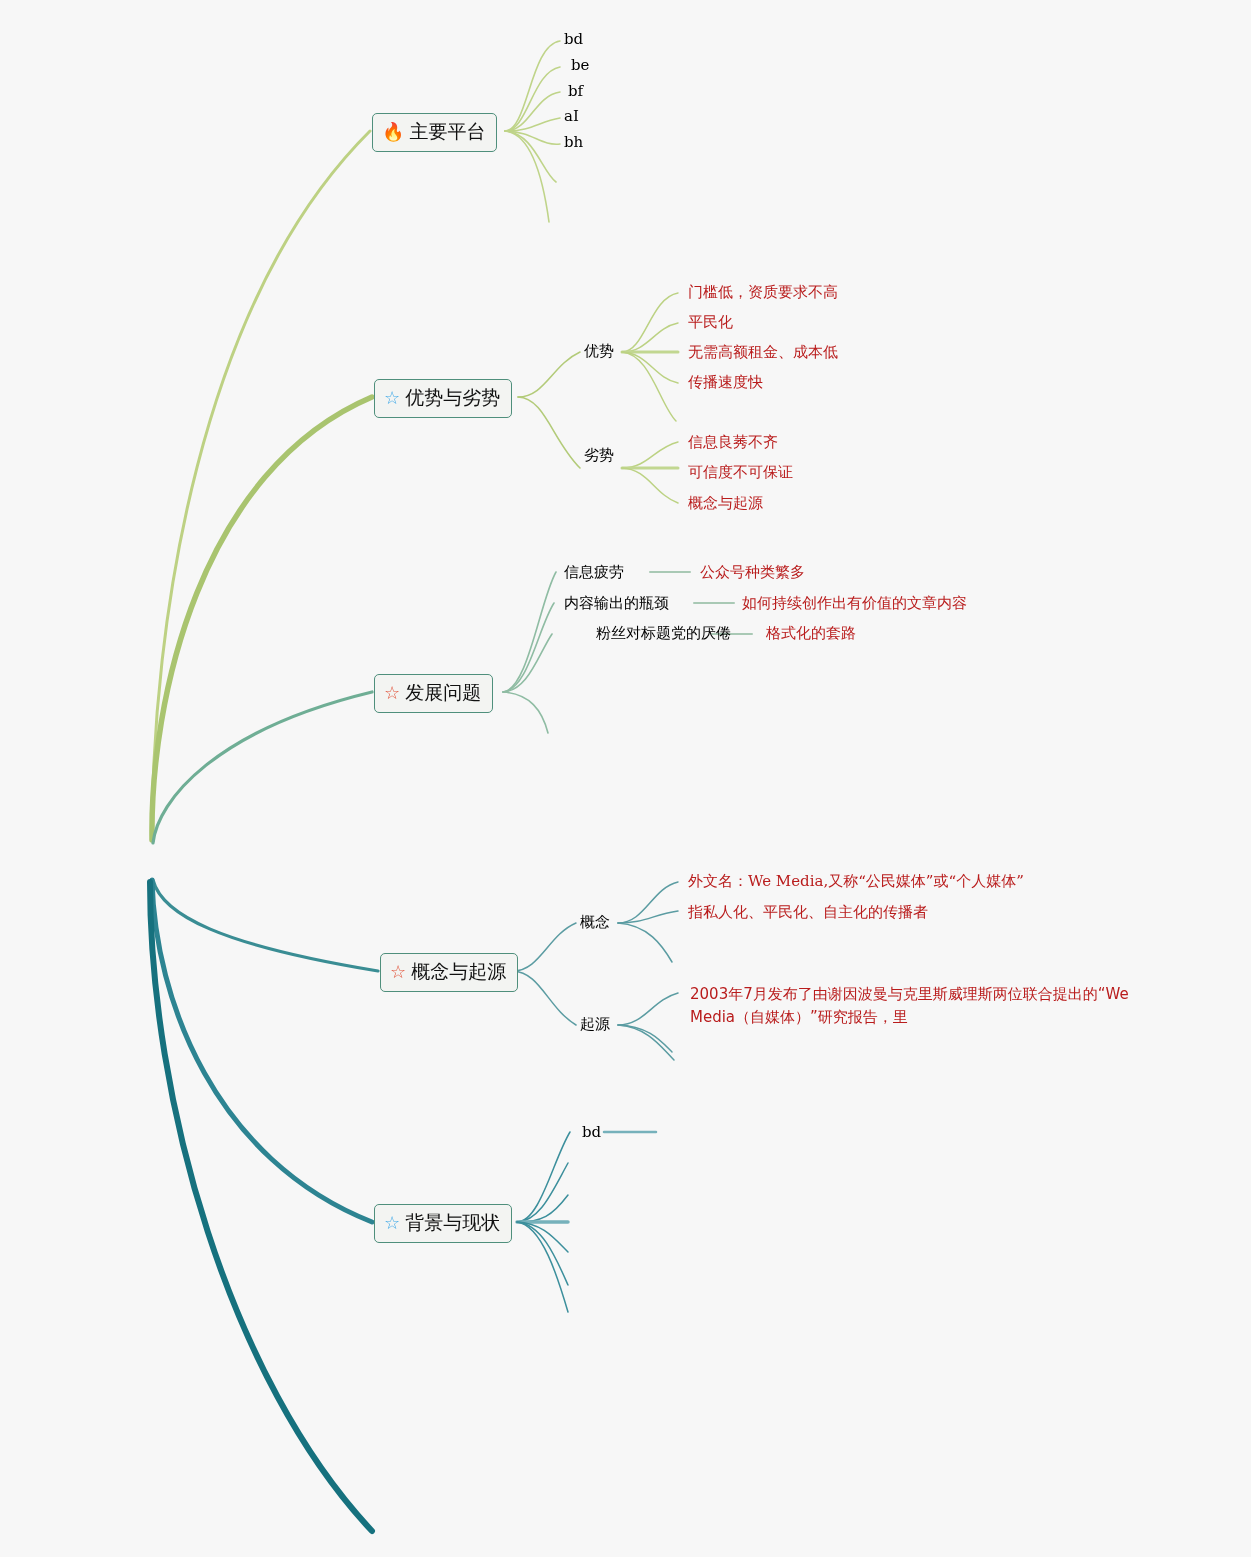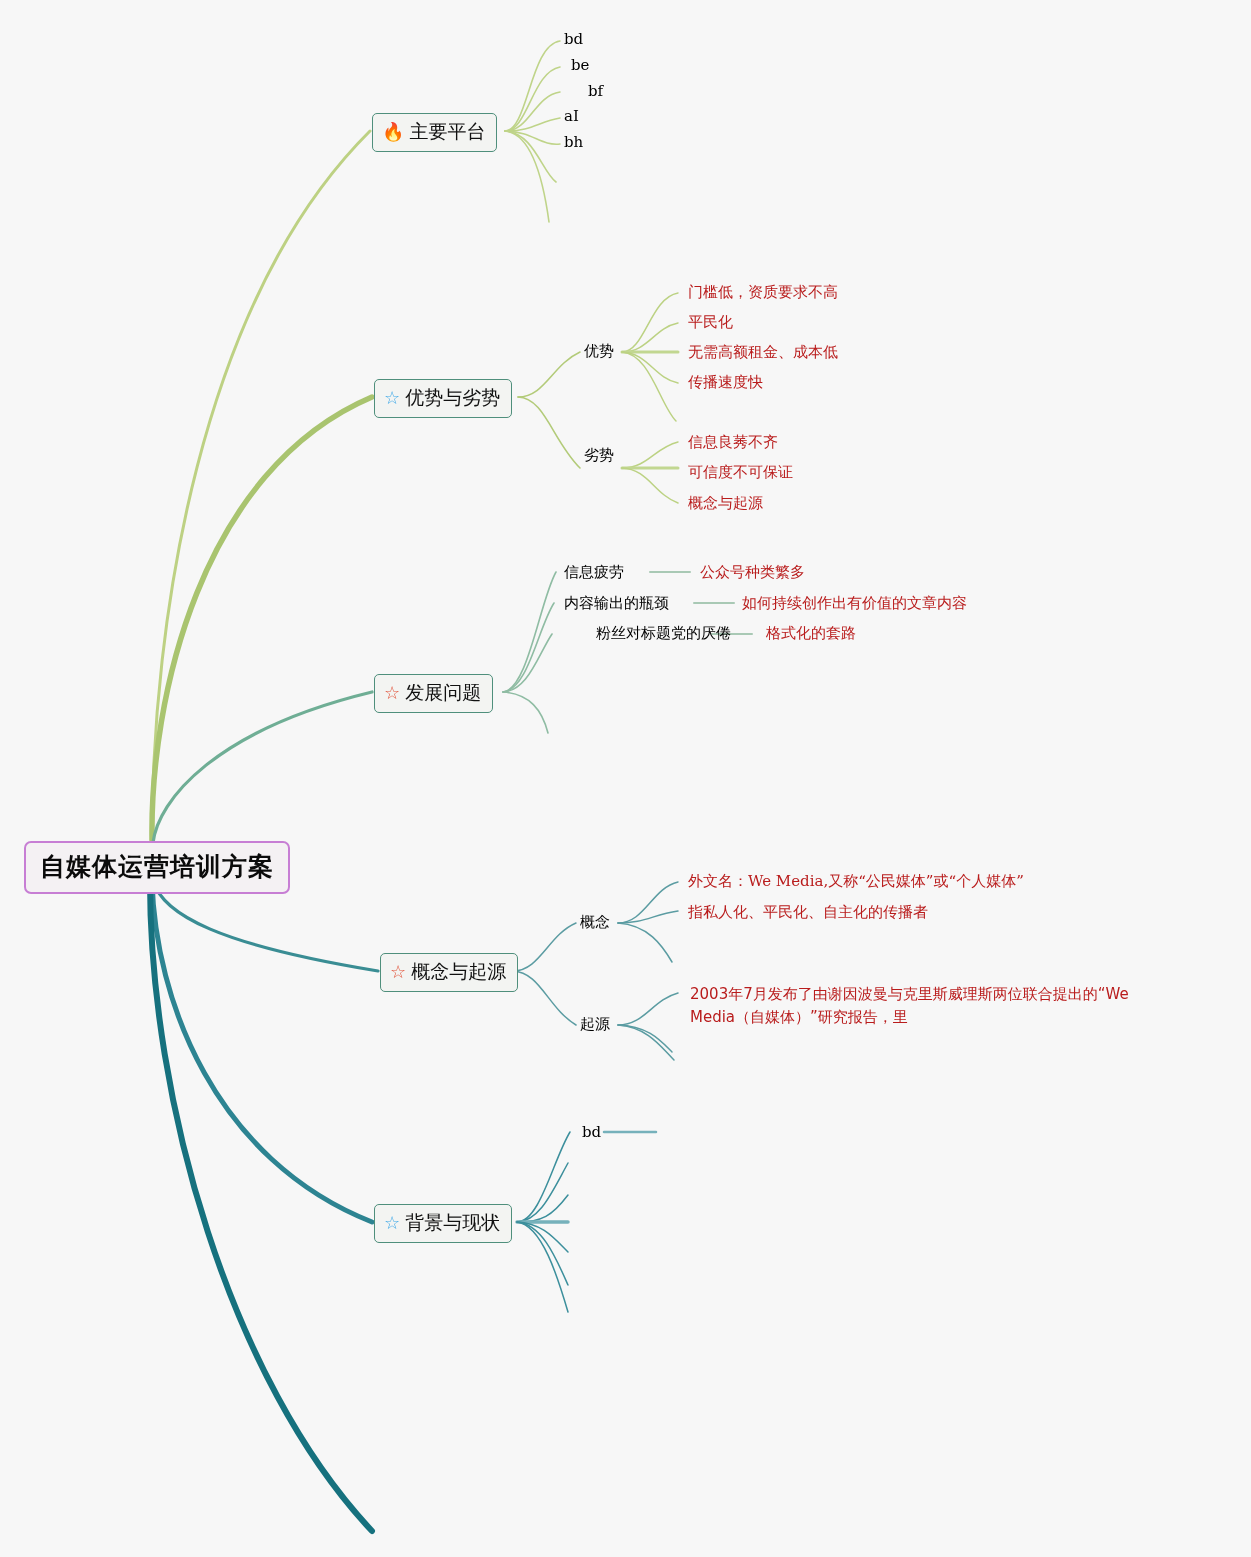--- a/index.html
+++ b/index.html
@@ -167,35 +167,32 @@
       <path d="M517,1222 L568,1222" stroke-width="3.5" stroke="#76b1bb"></path>
       <path d="M517,1222 C542,1223 554,1238 568,1252"></path>
       <path d="M517,1222 C542,1224 556,1258 568,1285"></path>
       <path d="M517,1222 C542,1225 558,1278 568,1312"></path>
     </g>
     <g stroke="#76b1bb" stroke-width="2.5" fill="none" stroke-linecap="round">
       <path d="M604,1132 L656,1132"></path>
     </g>
   </svg>
 
-  <div class="node root-node" style="left:24px; top:841px;">
-    <span>自媒体运营培训方案</span>
-  </div>
 
   <div class="node l1-node" style="left:372px; top:113px;">
     <span class="ico ico-fire">🔥</span>
     <span>主要平台</span>
   </div>
   <div class="node l2-node serif" style="left:564px; top:30px;">
     <span>bd</span>
   </div>
   <div class="node l2-node serif" style="left:564px; top:56px;margin-left:7px;">
     <span>be</span>
   </div>
-  <div class="node l2-node serif" style="left:588px; top:82px;">
+  <div class="node l2-node serif" style="left:568px; top:82px;">
     <span>bf</span>
   </div>
   <div class="node l2-node serif" style="left:564px; top:107px;">
     <span>aI</span>
   </div>
   <div class="node l2-node serif" style="left:564px; top:133px;">
     <span>bh</span>
   </div>
 
   <div class="node l1-node" style="left:374px; top:379px;">

